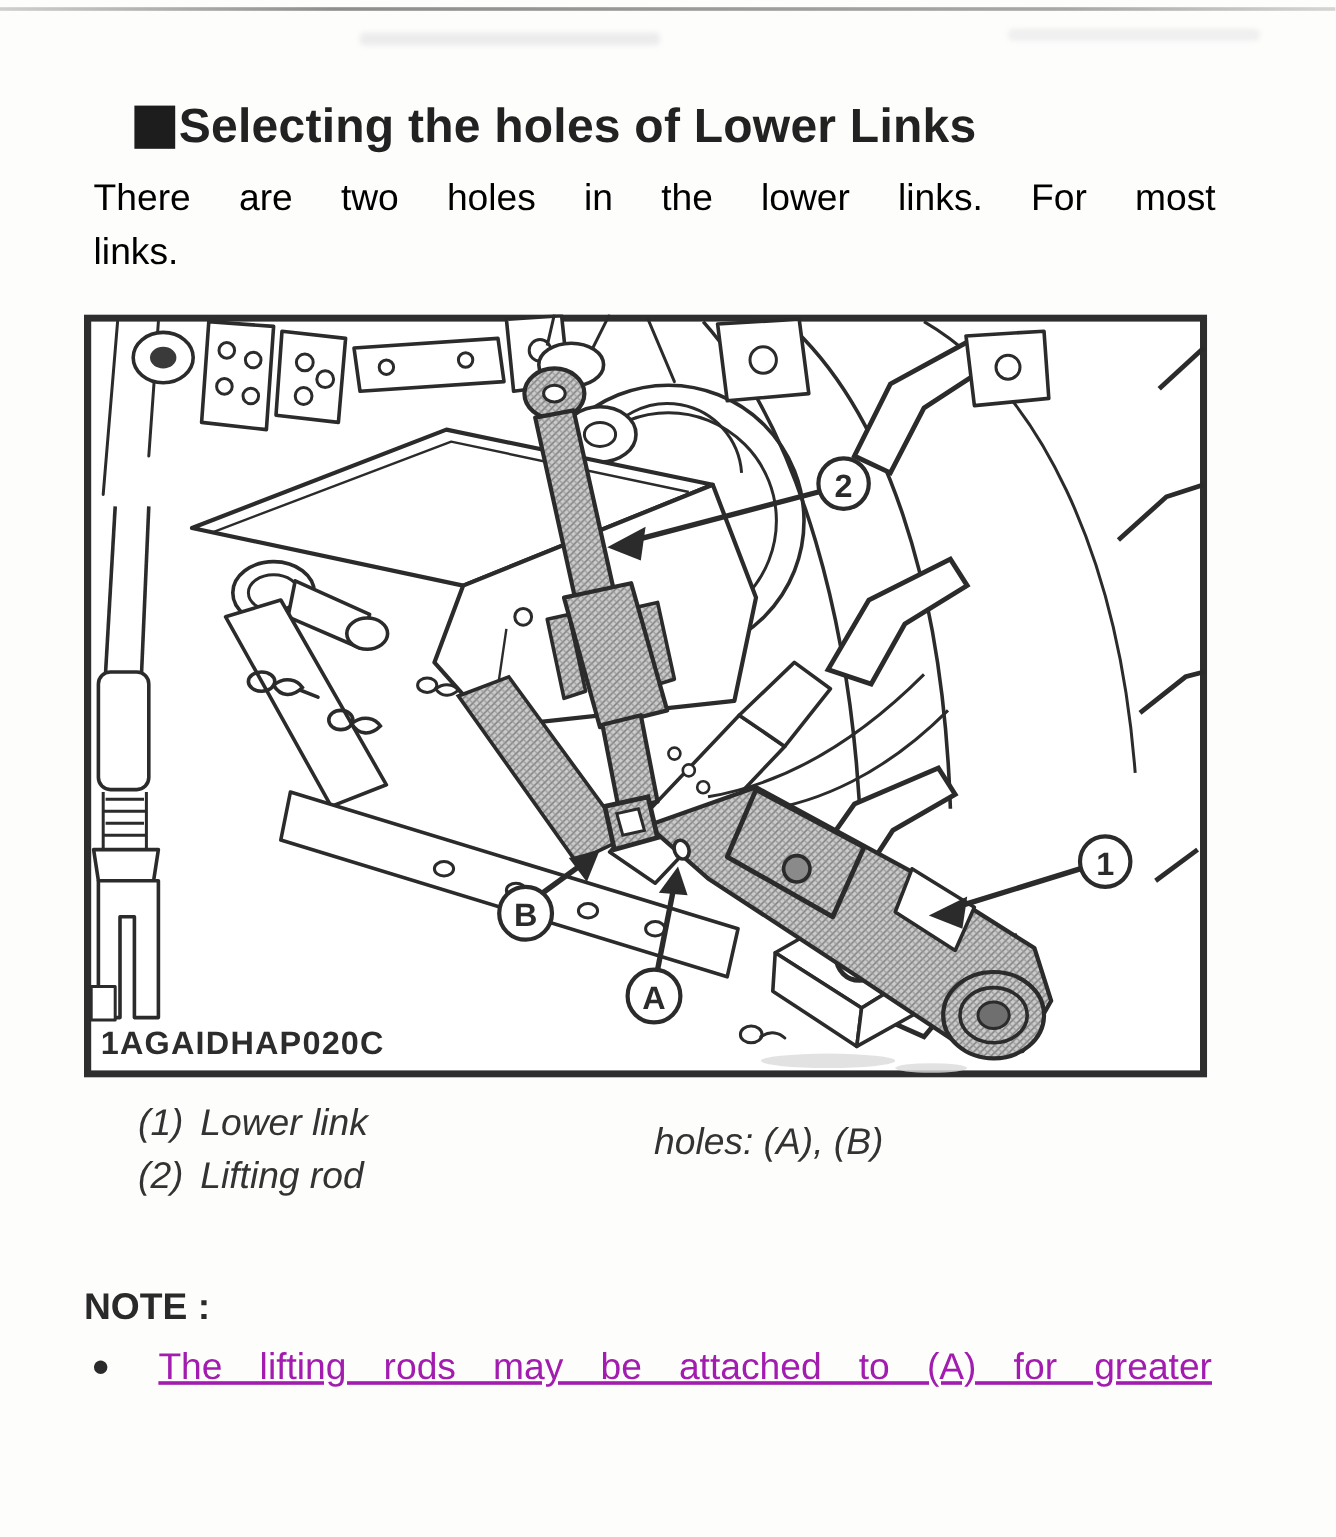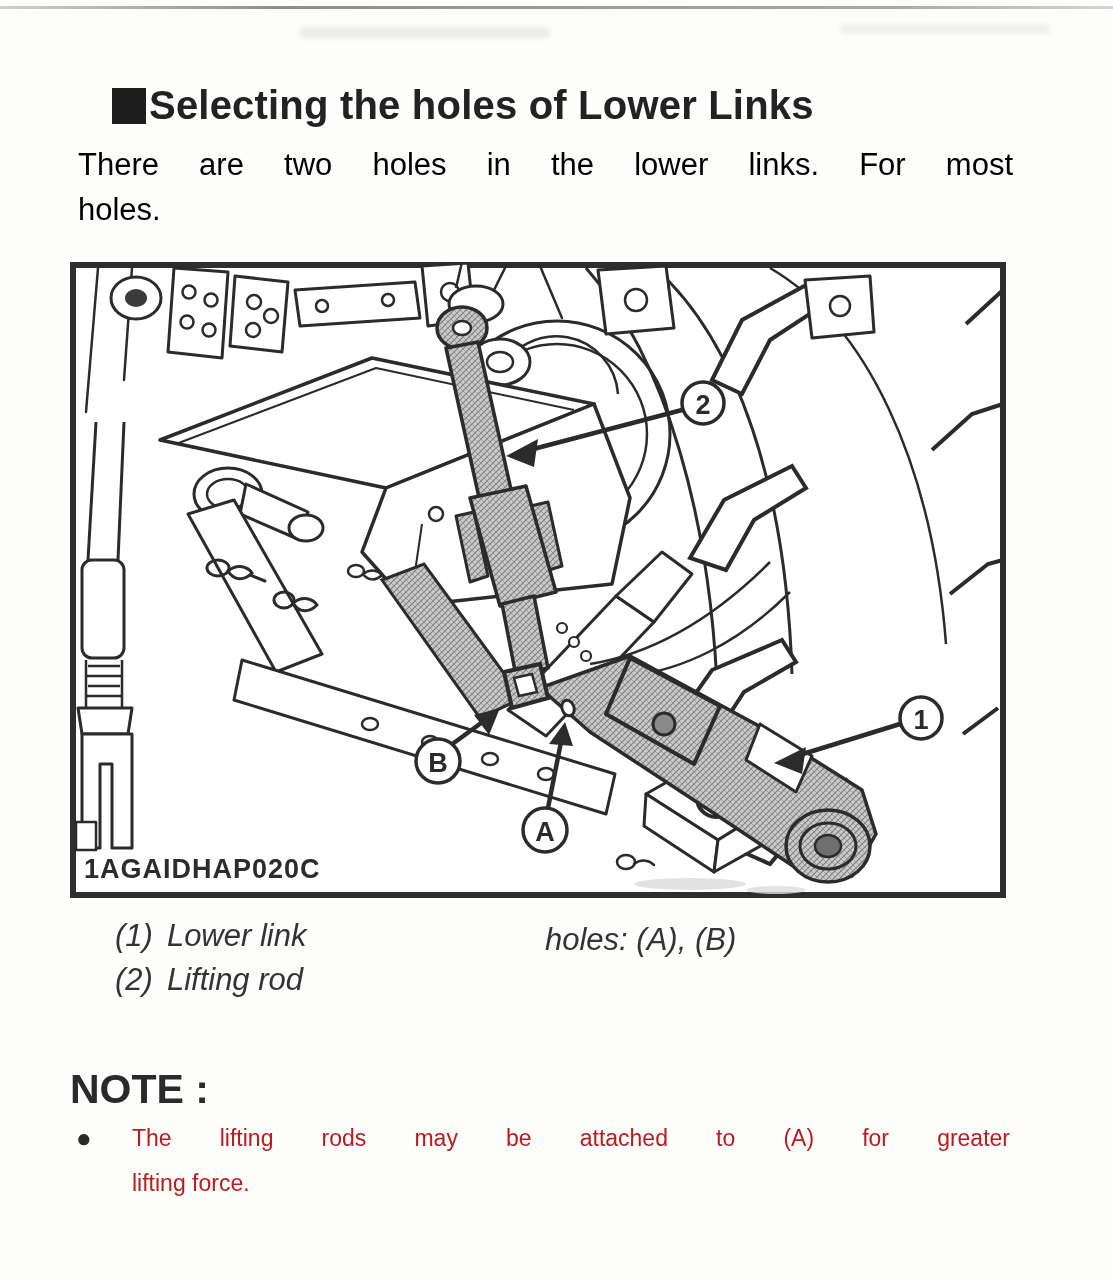--- a/index.html
+++ b/index.html
@@ -33,44 +33,44 @@
   .intro .pline{line-height:45px;white-space:normal;}
   .jline{text-align:justify;text-align-last:justify;text-justify:inter-word;}
 
   figure.diagram{margin:30px 0 0 70px;padding:0;width:936px;height:636px;}
   figure.diagram svg{display:block;}
 
   .legend{position:relative;margin:16px 100px 0 70px;height:96px;
     font-style:italic;font-size:31px;color:#333;}
   .legend .lrow{line-height:44px;white-space:nowrap;margin-left:45px;}
   .legend .lnum{display:inline-block;margin-right:14px;}
-  .legend .holes{position:absolute;left:475px;top:4px;line-height:44px;white-space:nowrap;}
+  .legend .holes{position:absolute;left:475px;top:16px;line-height:44px;white-space:nowrap;}
 
   .note{margin:60px 103px 0 70px;}
-  .note-title{font-size:41px;font-weight:700;color:#2a2a2a;line-height:38px;}
+  .note-title{font-size:31px;font-weight:700;color:#2a2a2a;line-height:38px;}
   .note-item{display:flex;margin-top:8px;}
   .note-bullet{flex:0 0 56px;font-size:26px;color:#2a2a2a;line-height:44px;padding-left:6px;}
-  .note-text{flex:1;font-size:23px;color:#b91c1c;}
+  .note-text{flex:1;font-size:31px;color:#a21caf;text-decoration:underline;}
   .note-text .pline{line-height:45px;}
 </style>
 </head>
 <body>
 
 <div class="scan-top-line"></div>
 <div class="ghost g1"></div>
 <div class="ghost g2"></div>
 
 <header>
   <span class="heading-marker"></span>
   <h1>Selecting the holes of Lower Links</h1>
 </header>
 
 <div class="intro">
   <div class="pline jline">There are two holes in the lower links. For most</div>
-  <div class="pline">holes.</div>
+  <div class="pline">links.</div>
 </div>
 
 <figure class="diagram">
 <svg width="936" height="636" viewBox="0 0 936 636" xmlns="http://www.w3.org/2000/svg">
   <defs>
     <pattern id="hatch" width="6" height="6" patternUnits="userSpaceOnUse">
       <rect width="6" height="6" fill="#cbcbcb"></rect>
       <path d="M0,6 L6,0" stroke="#808080" stroke-width="1.2"></path>
       <path d="M0,0 L6,6" stroke="#9a9a9a" stroke-width="1"></path>
     </pattern>
@@ -260,16 +260,15 @@
   </div>
   <div class="holes">holes: (A), (B)</div>
 </div>
 
 <div class="note">
   <div class="note-title">NOTE :</div>
   <div class="note-item">
     <div class="note-bullet">●</div>
     <div class="note-text">
       <div class="pline jline">The lifting rods may be attached to (A) for greater</div>
-      <div class="pline">lifting force.</div>
     </div>
   </div>
 </div>
 
 </body></html>

